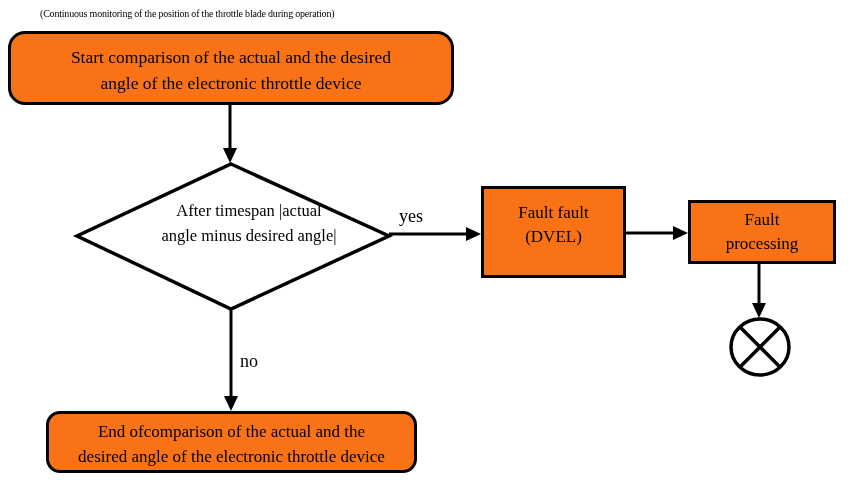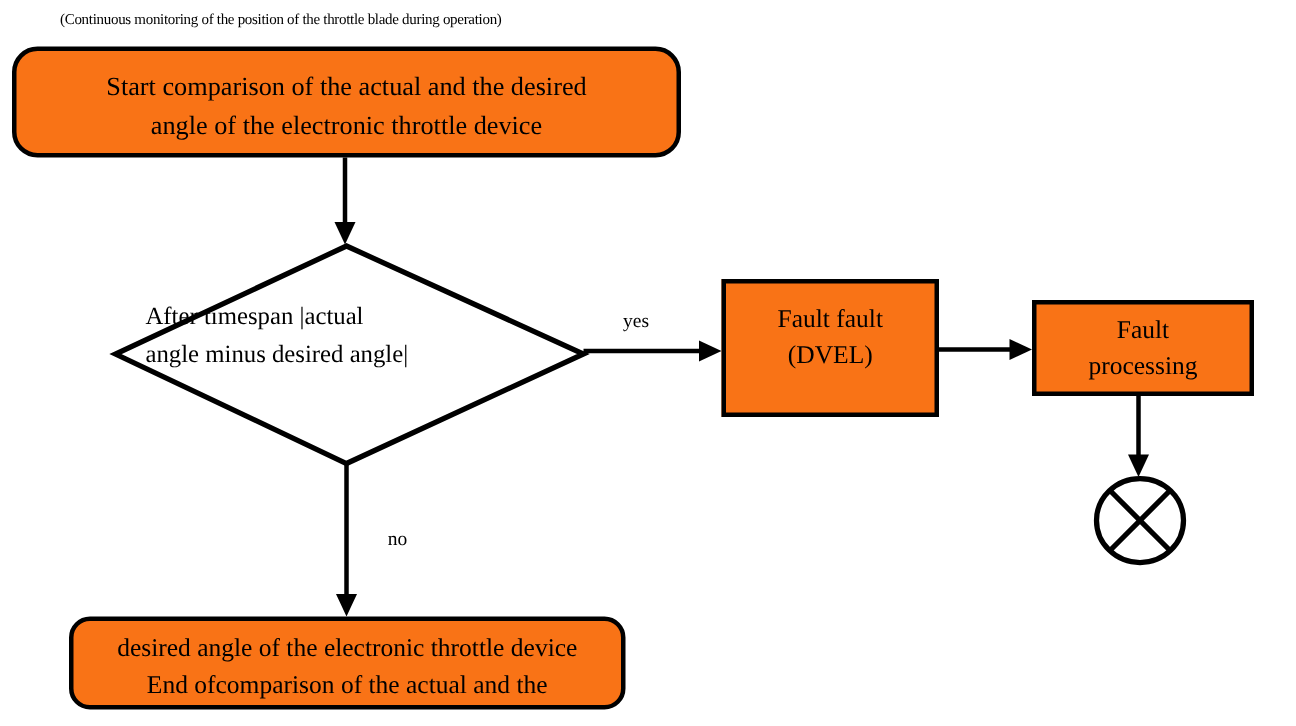--- a/index.html
+++ b/index.html
@@ -74,31 +74,30 @@
     top: 200px;
     width: 148px;
     height: 64px;
     border-width: 3.5px;
     font-size: 17px;
     line-height: 24px;
     padding-top: 5px;
   }
   .decision-text {
     position: absolute;
-    left: 97px;
+    left: 129px;
     top: 198px;
     width: 240px;
-    text-align: left;
+    text-align: center;
     font-size: 16.5px;
     line-height: 25px;
   }
   .edge-label {
     position: absolute;
-    font-size: 13px;
-    text-align: center;
+    font-size: 18px;
     width: 50px;
   }
   .label-yes {
     left: 399px;
     top: 206px;
   }
   .label-no {
     left: 240px;
     top: 351px;
   }
@@ -153,17 +152,17 @@
   </div>
 
   <div class="node node-fault">
     <div class="line">Fault</div>
     <div class="line">processing</div>
   </div>
 
   <div class="edge-label label-no">no</div>
 
   <div class="node node-end">
+    <div class="line">End ofcomparison of the actual and the</div>
     <div class="line">desired angle of the electronic throttle device</div>
-    <div class="line">End ofcomparison of the actual and the</div>
   </div>
 
 </div>
 
 </body></html>

